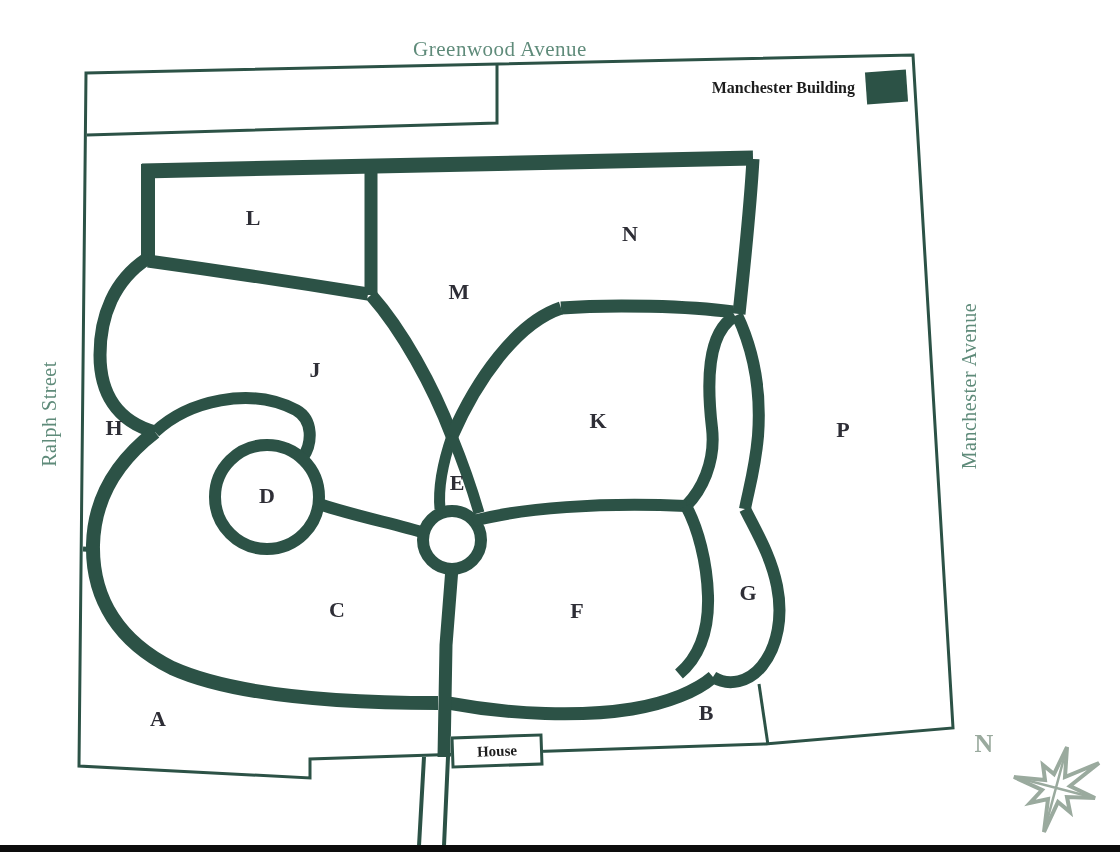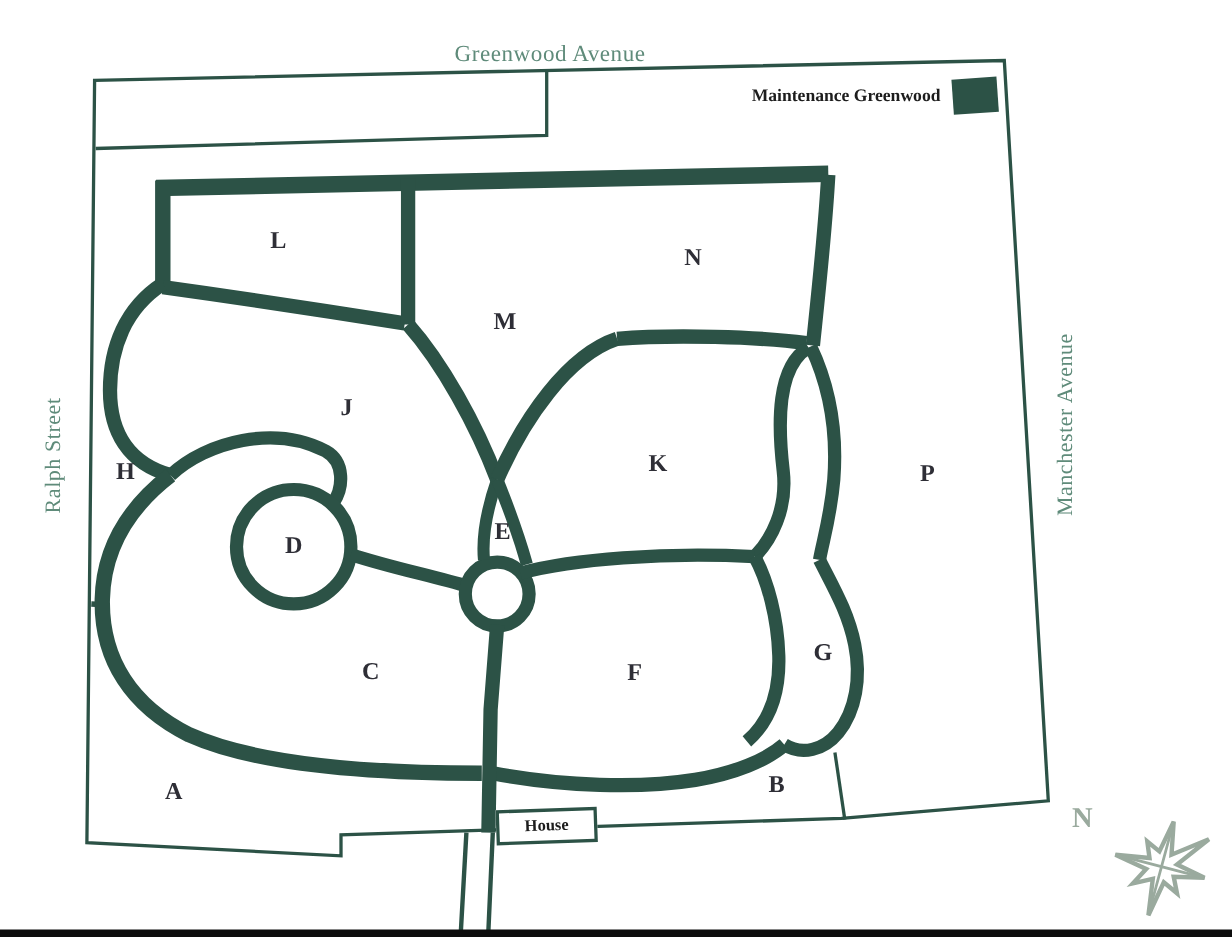--- a/index.html
+++ b/index.html
@@ -91,21 +91,21 @@
                L 1042 790 L 1030 803 L 1048 799 L 1044 832 L 1058 802 L 1070 812 L 1067 797
                L 1095 798 L 1070 786 Z" fill="#ffffff" stroke="var(--compass)" stroke-width="4"></path>
       <path d="M 1014 777 L 1095 798 M 1067 747 L 1044 832" stroke="var(--compass)" stroke-width="2.5"></path>
     </g>
   </svg>
 
   <div class="street-label" style="left:500px;top:32px;margin-top:17px;">Greenwood Avenue</div>
   <div class="street-label vertical" style="left:49px;top:414px;">Ralph Street</div>
   <div class="street-label vertical" style="left:969px;top:386px;">Manchester Avenue</div>
 
-  <div class="mb-label">Maintenance Greenwood</div>
+  <div class="mb-label">Manchester Building</div>
   <div class="mb-square"></div>
 
   <div class="house-box">
     <span>House</span>
   </div>
 
   <div class="compass-n">N</div>
 
   <div id="section-labels">
       <div class="section-label" style="left: 158px; top: 719px;">A</div>

